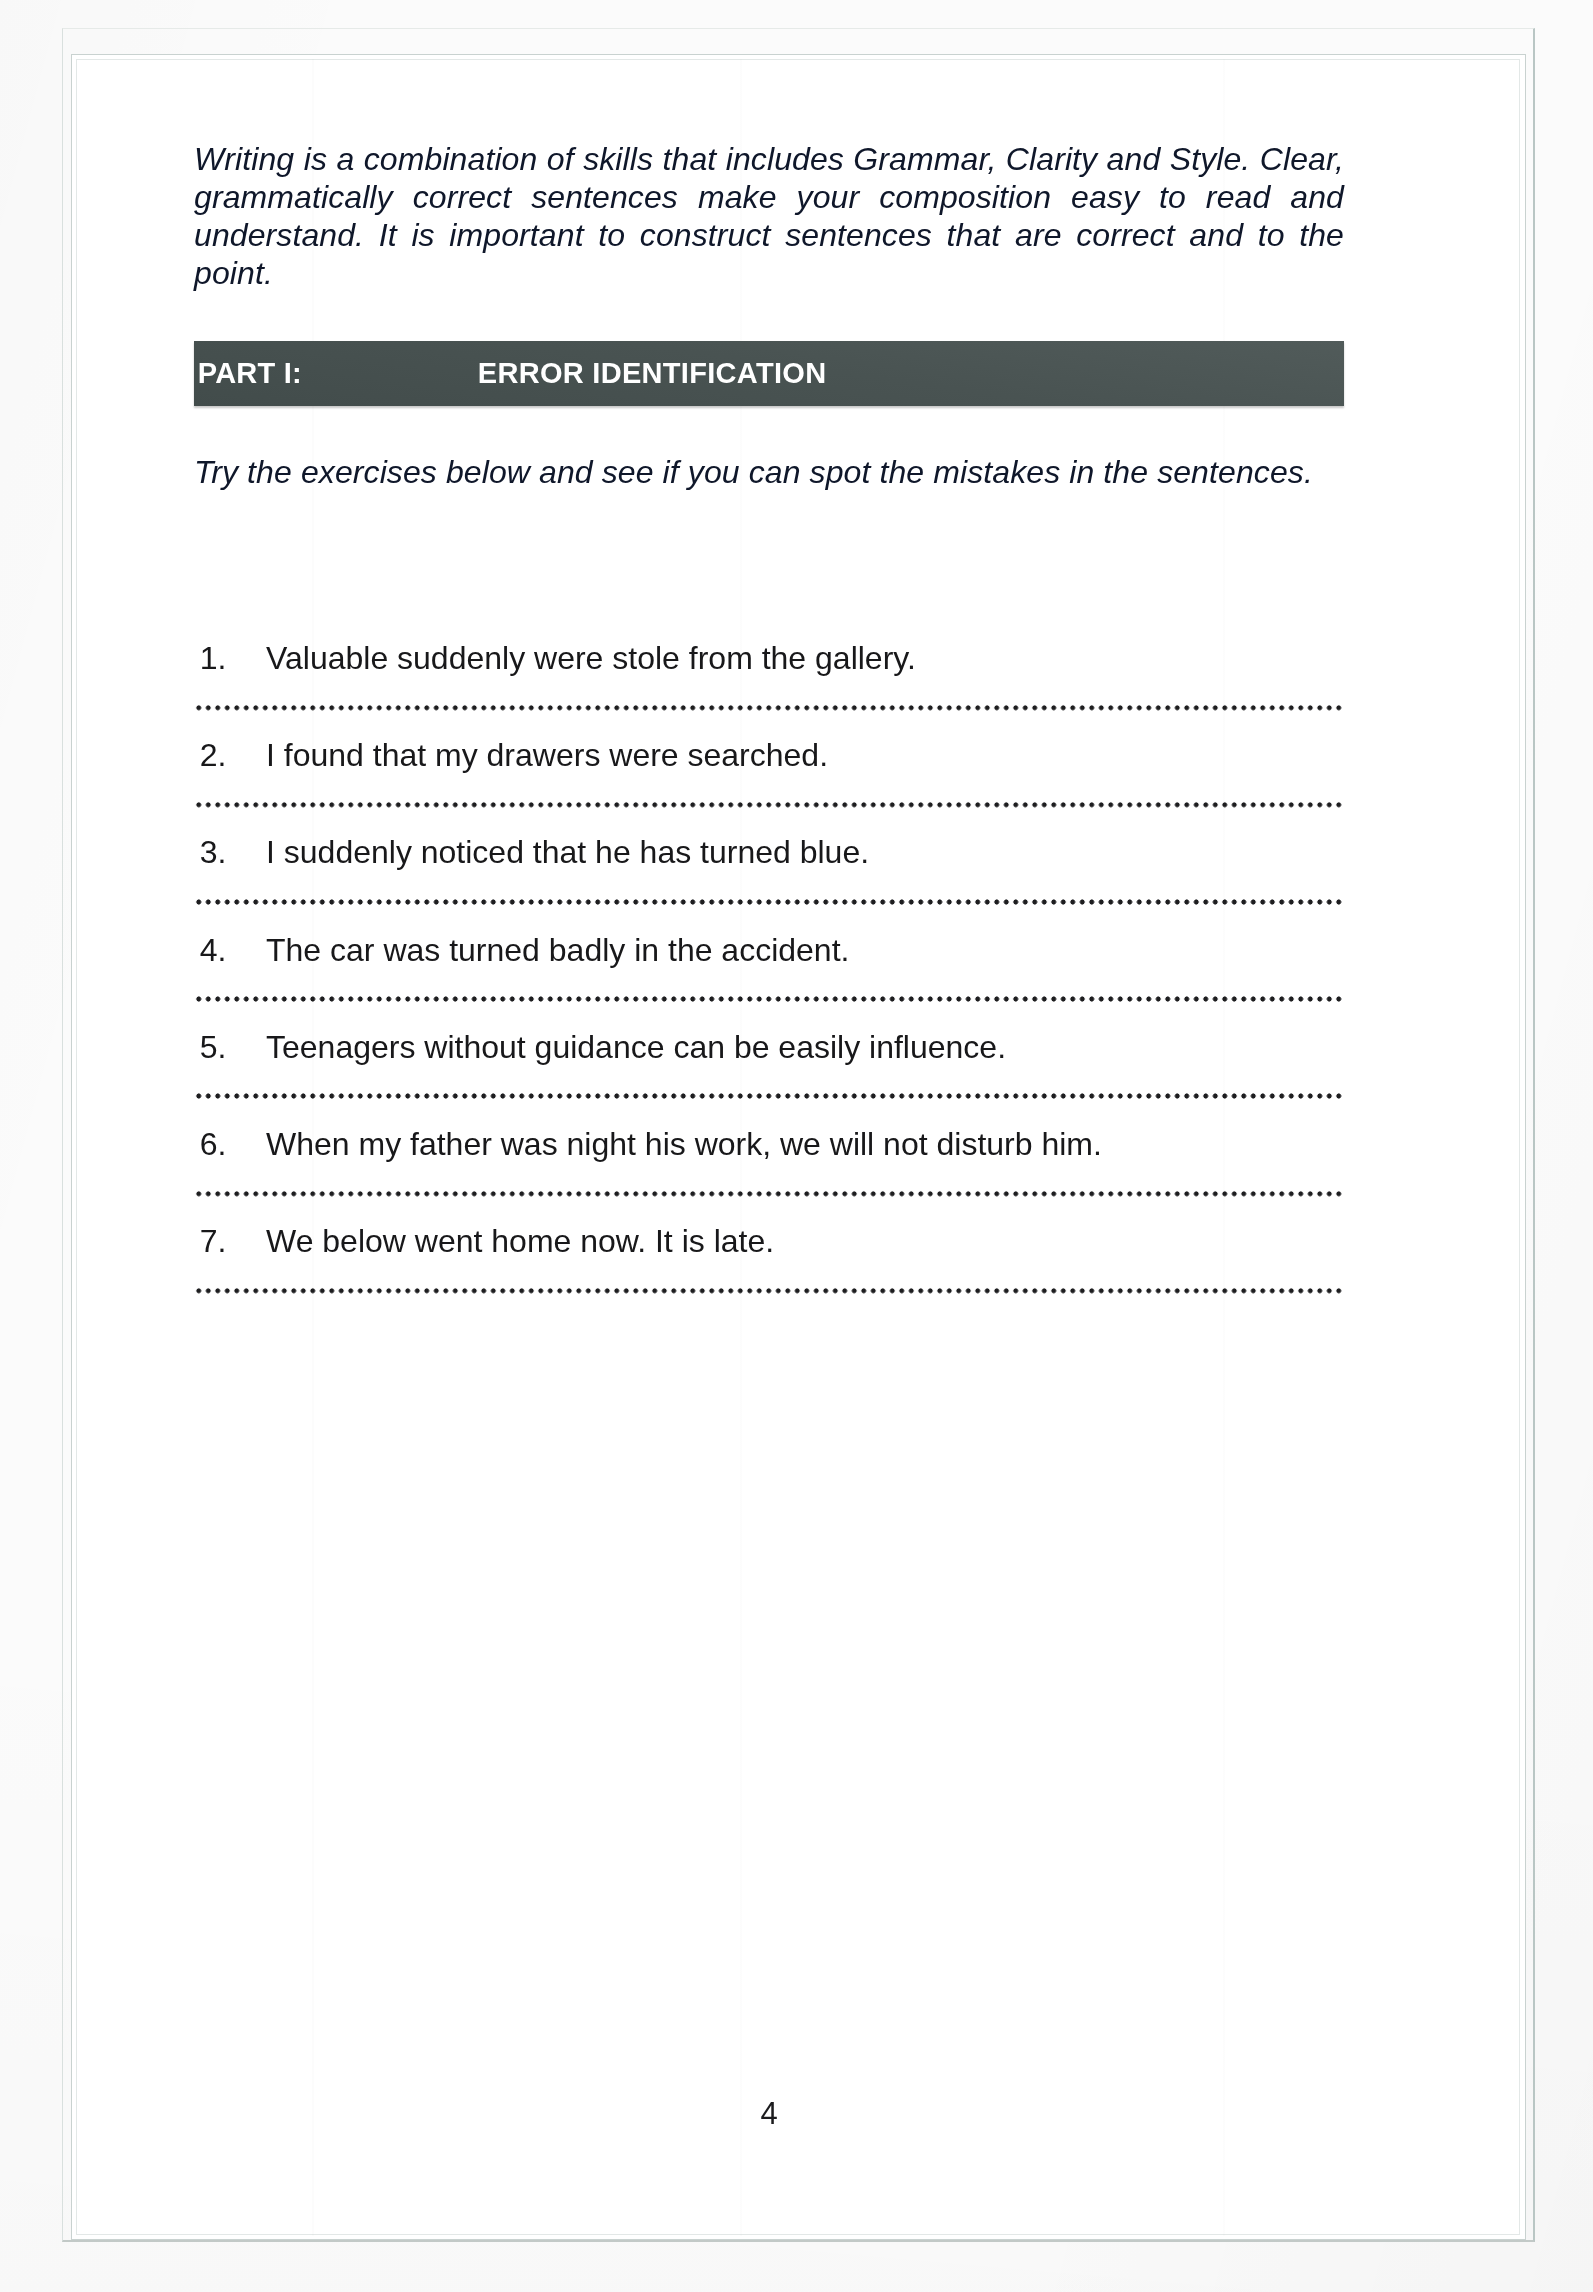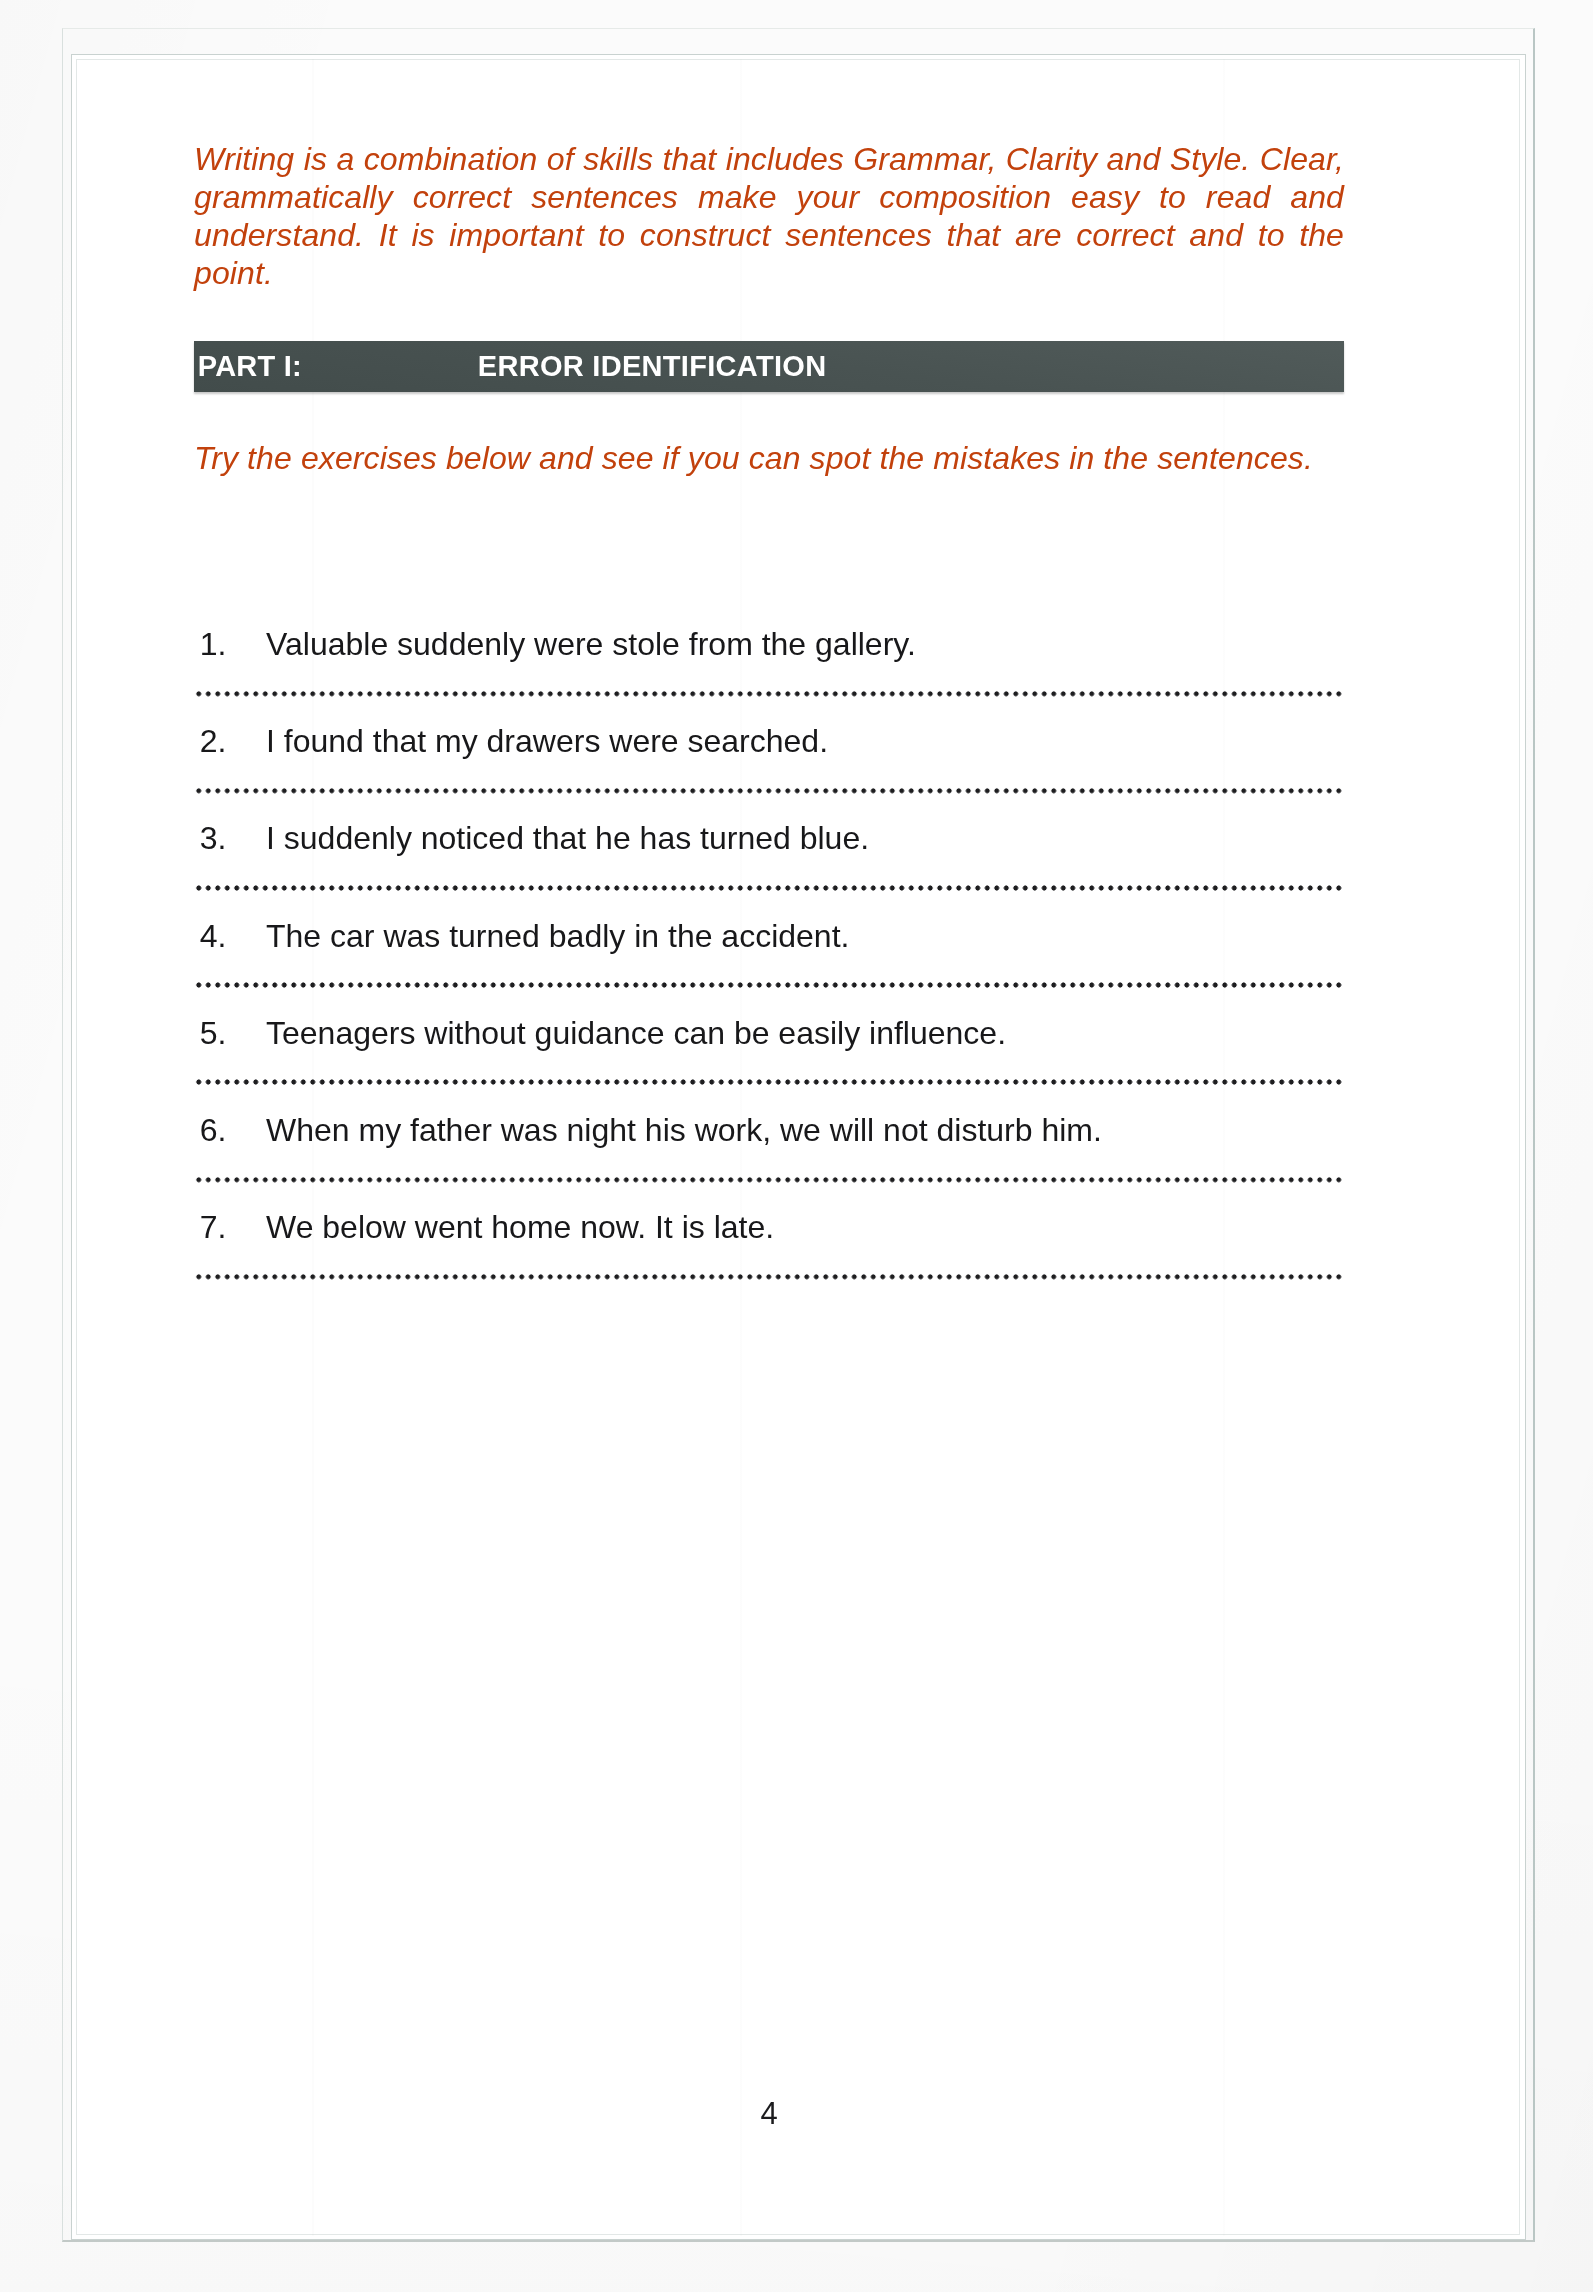--- a/index.html
+++ b/index.html
@@ -87,32 +87,32 @@
     left: 194px;
     top: 140px;
     width: 1150px;
   }
 
   
   .para-italic {
     font-style: italic;
     font-size: 32px;
     line-height: 38px;
-    color: #c2410c;
+    color: #0f172a;
     text-align: justify;
     text-justify: inter-word;
     margin: 0;
     letter-spacing: 0.1px;
   }
 
   
   .part-bar {
     position: relative;
     margin-top: 49px;
-    height: 51px;
+    height: 65px;
     background: #4a5453;
     background-image: linear-gradient(188deg, #515b5a 0%, #495352 45%, #424c4b 100%);
     display: flex;
     align-items: center;
     box-shadow: 0 1.9px 1.9px rgba(0,0,0,0.22);
   }
   .part-bar .part-label {
     color: #ffffff;
     font-weight: bold;
     font-size: 29px;

